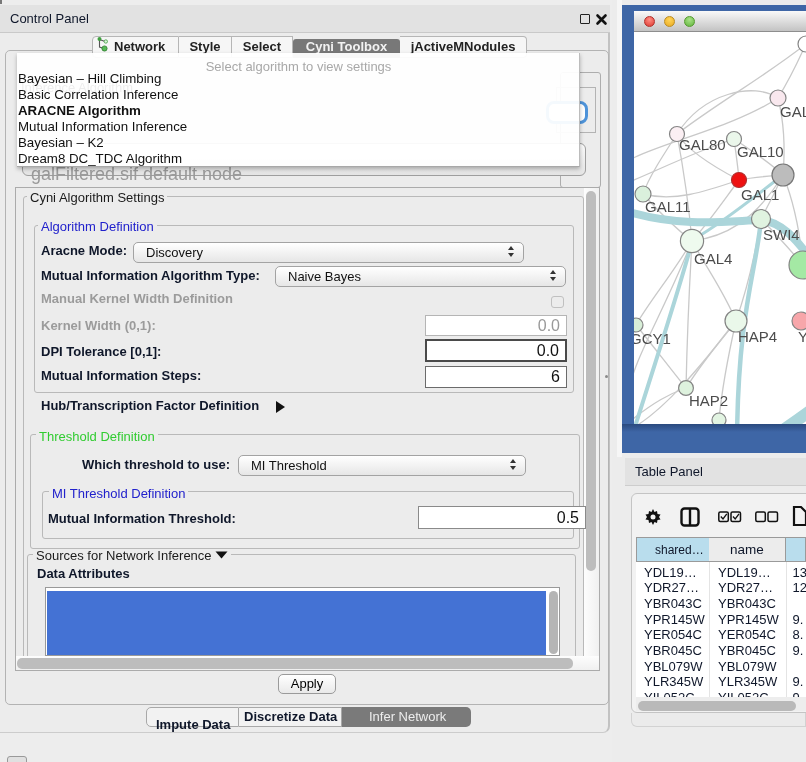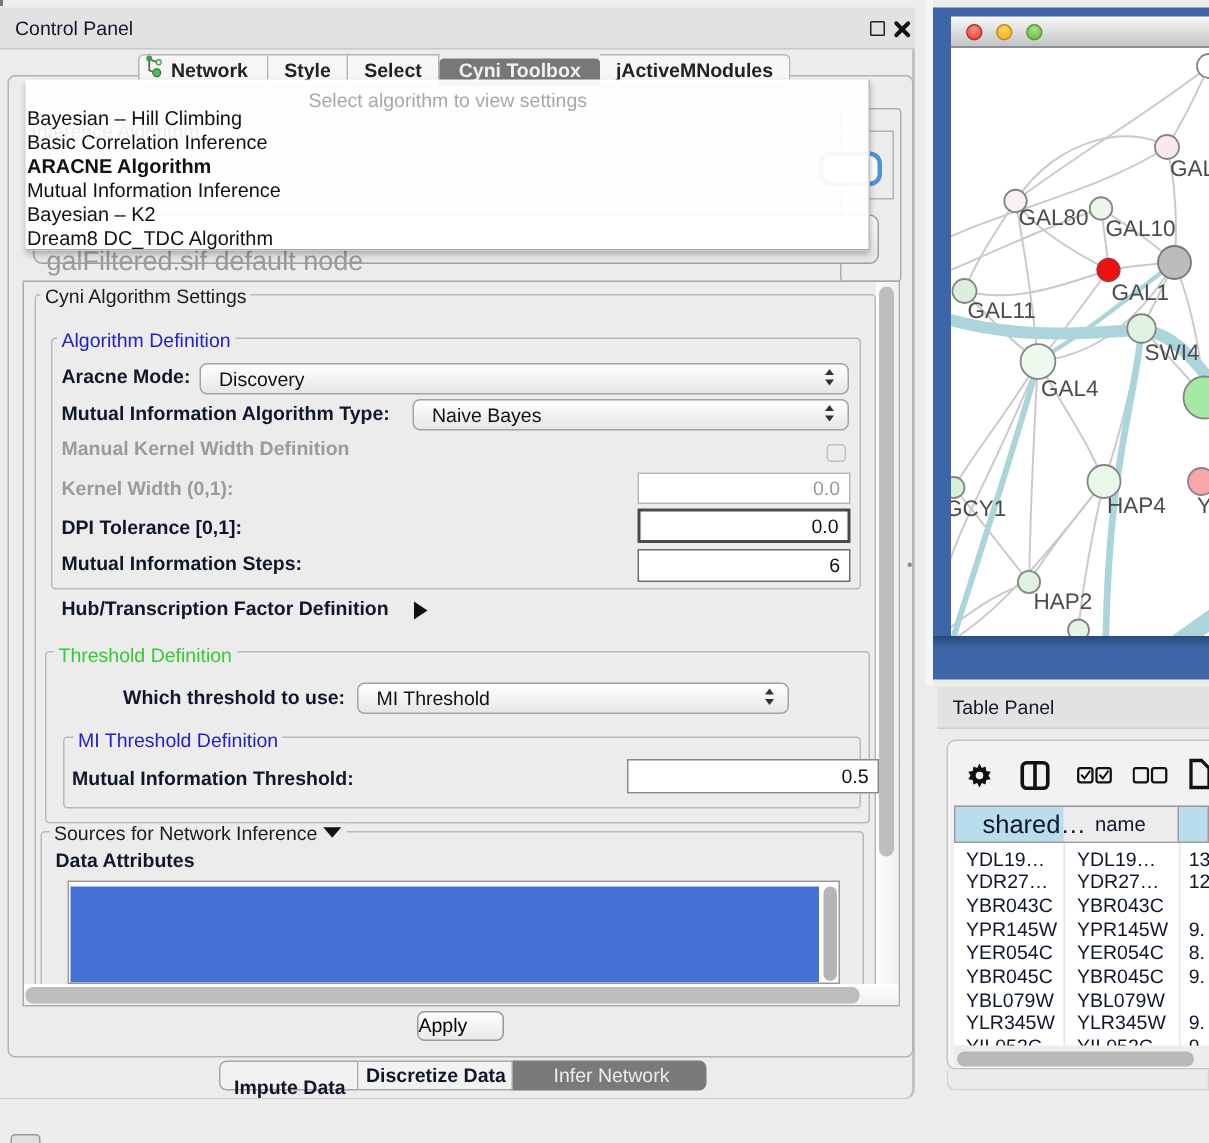--- a/index.html
+++ b/index.html
@@ -5,21 +5,21 @@
 body{width:806px;height:762px;position:relative;overflow:hidden;background:#ededed;
 font-family:"Liberation Sans",sans-serif;-webkit-font-smoothing:antialiased}
 .a{position:absolute}
 .t{position:absolute;font-size:13px;color:#0f172a;white-space:nowrap;line-height:14px}
 .b{font-weight:bold}
 .gb{position:absolute;border:1px solid #b9b9b9;border-radius:3px}
 .gt{position:absolute;background:#ececec;padding:0 3px;font-size:13px;line-height:14px;white-space:nowrap}
 .combo{position:absolute;border:1px solid #a3a3a3;border-radius:5px;
 background:linear-gradient(#ffffff,#f4f4f4 45%,#e6e6e6);box-sizing:border-box}
 .combo .cl{position:absolute;left:12px;top:3px;font-size:13px;color:#111;line-height:14px}
-.inp{position:absolute;background:#fff;box-sizing:border-box;font-size:13px;text-align:right;line-height:20px;padding-right:6px;color:#111}
+.inp{position:absolute;background:#fff;box-sizing:border-box;font-size:16px;text-align:right;line-height:20px;padding-right:6px;color:#111}
 .arr{position:absolute;right:9px}
 .arr i{display:block;width:0;height:0;border-left:3px solid transparent;border-right:3px solid transparent}
 .arr .up{border-bottom:4px solid #333;margin-bottom:3px}
 .arr .dn{border-top:4px solid #333}
 .seg{position:absolute;top:36px;height:22px;background:#f6f6f6;border-right:1px solid #b6b6b6;box-sizing:border-box}
 .seg span{position:absolute;width:100%;text-align:center;top:2px;font-size:13px;font-weight:bold;color:#222;white-space:nowrap}
 </style></head>
 <body>
 <div class="a" style="left:0;top:0;width:2px;height:4px;background:#777"></div>
 
@@ -70,21 +70,21 @@
 <div class="a" style="left:16px;top:656px;width:583px;height:14px;background:linear-gradient(#fdfdfd,#f0f0f0);z-index:3"></div>
 <div class="a" style="left:17px;top:658px;width:556px;height:11px;background:#bdbdbd;border-radius:5px;z-index:3"></div>
 
 <div class="gb" style="left:23px;top:196px;width:559px;height:462px"></div>
 <div class="gt" style="left:27px;top:190.5px;color:#1b1b1b">Cyni Algorithm Settings</div>
 
 <div class="gb" style="left:34px;top:225px;width:538px;height:166px"></div>
 <div class="gt" style="left:38px;top:219.5px;color:#2121cc">Algorithm Definition</div>
 
 <div class="t b" style="left:41px;top:244px">Aracne Mode:</div>
-<div class="combo" style="left:133px;top:242px;width:433px;height:21px">
+<div class="combo" style="left:133px;top:242px;width:391px;height:21px">
     <span class="cl">Discovery</span>
     <span class="arr" style="top:3px">
       <i class="up"></i>
       <i class="dn"></i>
     </span>
   </div>
 <div class="t b" style="left:41px;top:269px">Mutual Information Algorithm Type:</div>
 <div class="combo" style="left:275px;top:266px;width:291px;height:21px">
     <span class="cl">Naive Bayes</span>
     <span class="arr" style="top:3px">
@@ -125,21 +125,21 @@
 <div class="gb" style="left:27px;top:554px;width:547px;height:103px"></div>
 <div class="gt" style="left:33px;top:549px;color:#1b1b1b">Sources for Network Inference <svg width="13" height="9" viewBox="0 0 13 9" style="vertical-align:1px">
       <path d="M0.5 1.5 L12.5 1.5 L6.5 8.5 Z" fill="#111"></path>
     </svg></div>
 <div class="t b" style="left:37px;top:567px">Data Attributes</div>
 <div class="a" style="left:45px;top:587px;width:515px;height:69px;border:1px solid #999;background:#fff;box-sizing:border-box;overflow:hidden">
 <div class="a" style="left:1px;top:3px;width:499px;height:64px;background:#4472d4"></div>
 <div class="a" style="left:503px;top:2.5px;width:9px;height:63px;background:#b5b5b5;border-radius:5px"></div>
 </div>
 
-<div class="a" style="left:278px;top:674px;width:58px;height:20px;border:1px solid #9a9a9a;border-radius:5px;background:linear-gradient(#ffffff,#e9e9e9);box-sizing:border-box;font-size:13px;line-height:18px">Apply</div>
+<div class="a" style="left:278px;top:674px;width:58px;height:20px;border:1px solid #9a9a9a;border-radius:5px;background:linear-gradient(#ffffff,#e9e9e9);box-sizing:border-box;text-align:center;font-size:13px;line-height:18px">Apply</div>
 
 <div class="a" style="left:146px;top:707px;height:20px;width:93px;background:#f2f2f2;border:1px solid #a8a8a8;border-radius:5px 0 0 5px;box-sizing:border-box"></div>
 <div class="a" style="left:239px;top:707px;height:20px;width:103px;background:#f2f2f2;border:1px solid #a8a8a8;border-left:none;box-sizing:border-box"></div>
 <div class="a" style="left:342px;top:707px;height:20px;width:129px;background:#7a7a7a;border-radius:0 5px 5px 0"></div>
 <div class="t b" style="left:156px;top:718px">Impute Data</div>
 <div class="t b" style="left:244px;top:710px">Discretize Data</div>
 <div class="t" style="left:369px;top:710px;color:#ededed">Infer Network</div>
 
 <div class="a" style="left:7px;top:756px;width:18px;height:6px;border:1px solid #999;background:#e0e0e0;border-radius:3px 3px 0 0"></div>
 
@@ -256,21 +256,21 @@
       <rect x="0.8" y="1" width="9.5" height="9.5" rx="1.5"></rect>
       <rect x="13" y="1" width="9.5" height="9.5" rx="1.5"></rect>
     </g>
   </svg>
 <svg class="a" style="left:792px;top:505px" width="16" height="22" viewBox="0 0 16 22">
     <path d="M2 2 H9 L14 7 V20 H2 Z" fill="none" stroke="#111" stroke-width="2.2"></path>
   </svg>
 
 <div class="a" style="left:636px;top:537px;width:170px;height:25px;border:1px solid #9a9a9a;box-sizing:border-box;background:#b9dded"></div>
 <div class="a" style="left:709px;top:538px;width:77px;height:23px;background:#ececec;border-right:1px solid #9a9a9a;box-sizing:border-box"></div>
-<div class="t" style="left:655px;top:543px;font-size:17px">shared…</div>
+<div class="t" style="left:655px;top:543px;font-size:12px">shared…</div>
 <div class="t" style="left:730px;top:543px;font-size:13.5px">name</div>
 <div class="a" style="left:636px;top:562px;width:170px;height:138px;background:#fff"></div>
 <div class="a" style="left:709px;top:562px;width:1px;height:138px;background:#e4e4e4"></div>
 <div class="a" style="left:786px;top:562px;width:1px;height:138px;background:#e4e4e4"></div>
 <div class="t" style="left:644px;top:564.5px;line-height:15.7px;font-size:13px">YDL19…<br>YDR27…<br>YBR043C<br>YPR145W<br>YER054C<br>YBR045C<br>YBL079W<br>YLR345W<br>YIL052C</div>
 <div class="t" style="left:718px;top:564.5px;line-height:15.7px;font-size:13px">YDL19…<br>YDR27…<br>YBR043C<br>YPR145W<br>YER054C<br>YBR045C<br>YBL079W<br>YLR345W<br>YIL052C</div>
 <div class="t" style="left:792.5px;top:564.5px;line-height:15.7px;font-size:13px">13<br>12<br>&nbsp;<br>9.<br>8.<br>9.<br>&nbsp;<br>9.<br>9.</div>
 <div class="a" style="left:636px;top:697px;width:170px;height:14px;background:#ededed"></div>
 <div class="a" style="left:638px;top:701px;width:158px;height:9.5px;background:#b9b9b9;border-radius:5px"></div>
 <div class="a" style="left:631px;top:713px;width:175px;height:13.5px;background:#ebebeb;border:1px solid #d2d2d2;border-top:none;border-radius:0 0 0 6px;box-sizing:border-box"></div>

